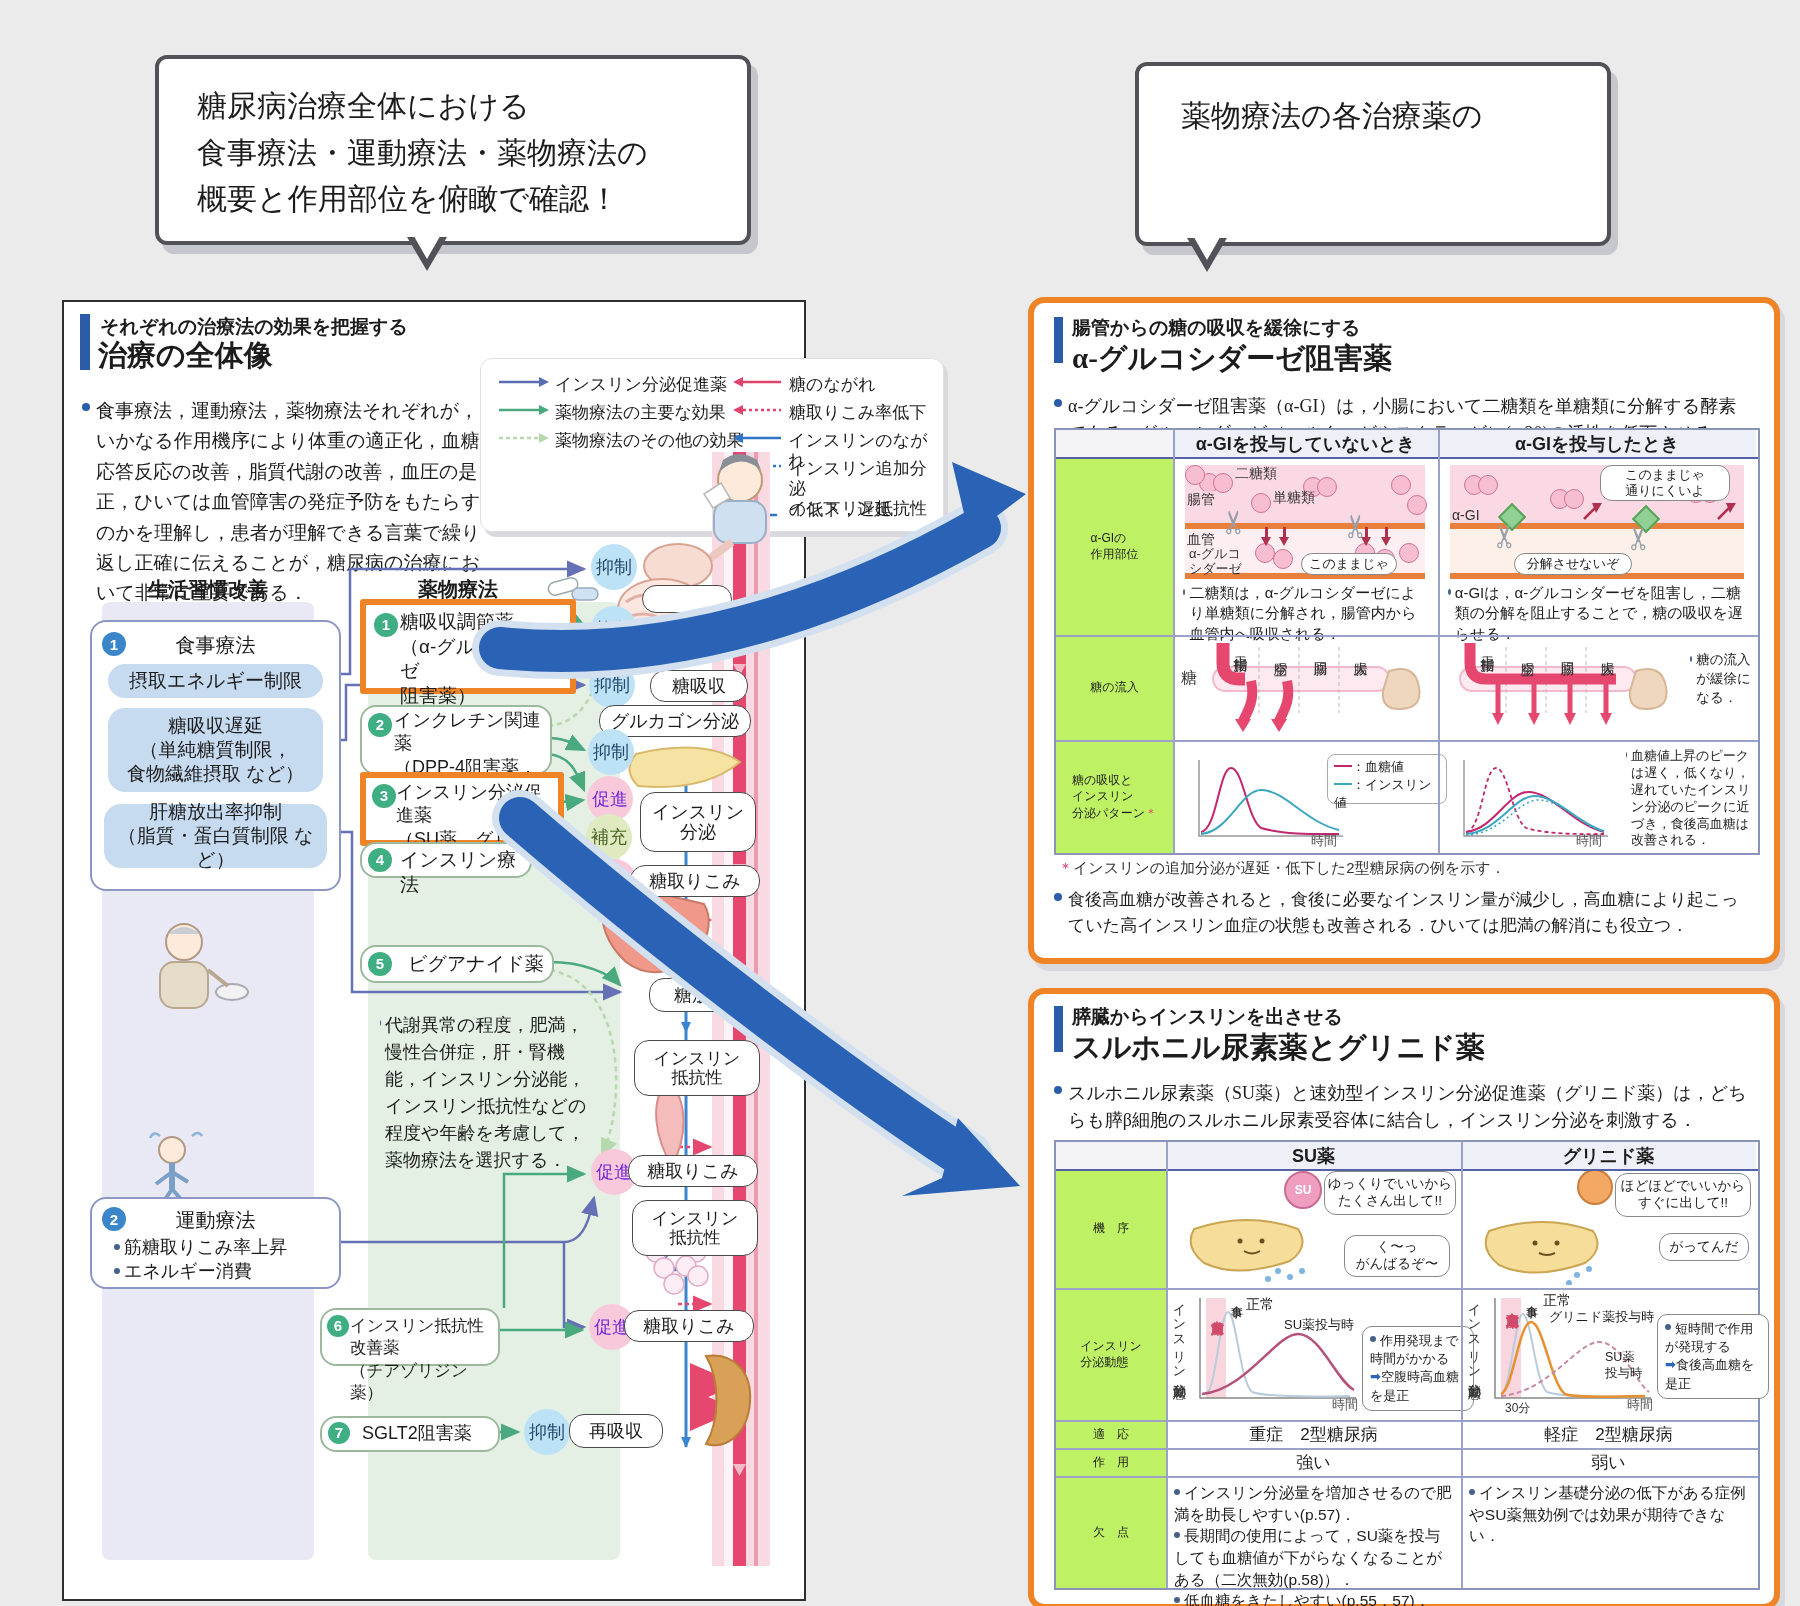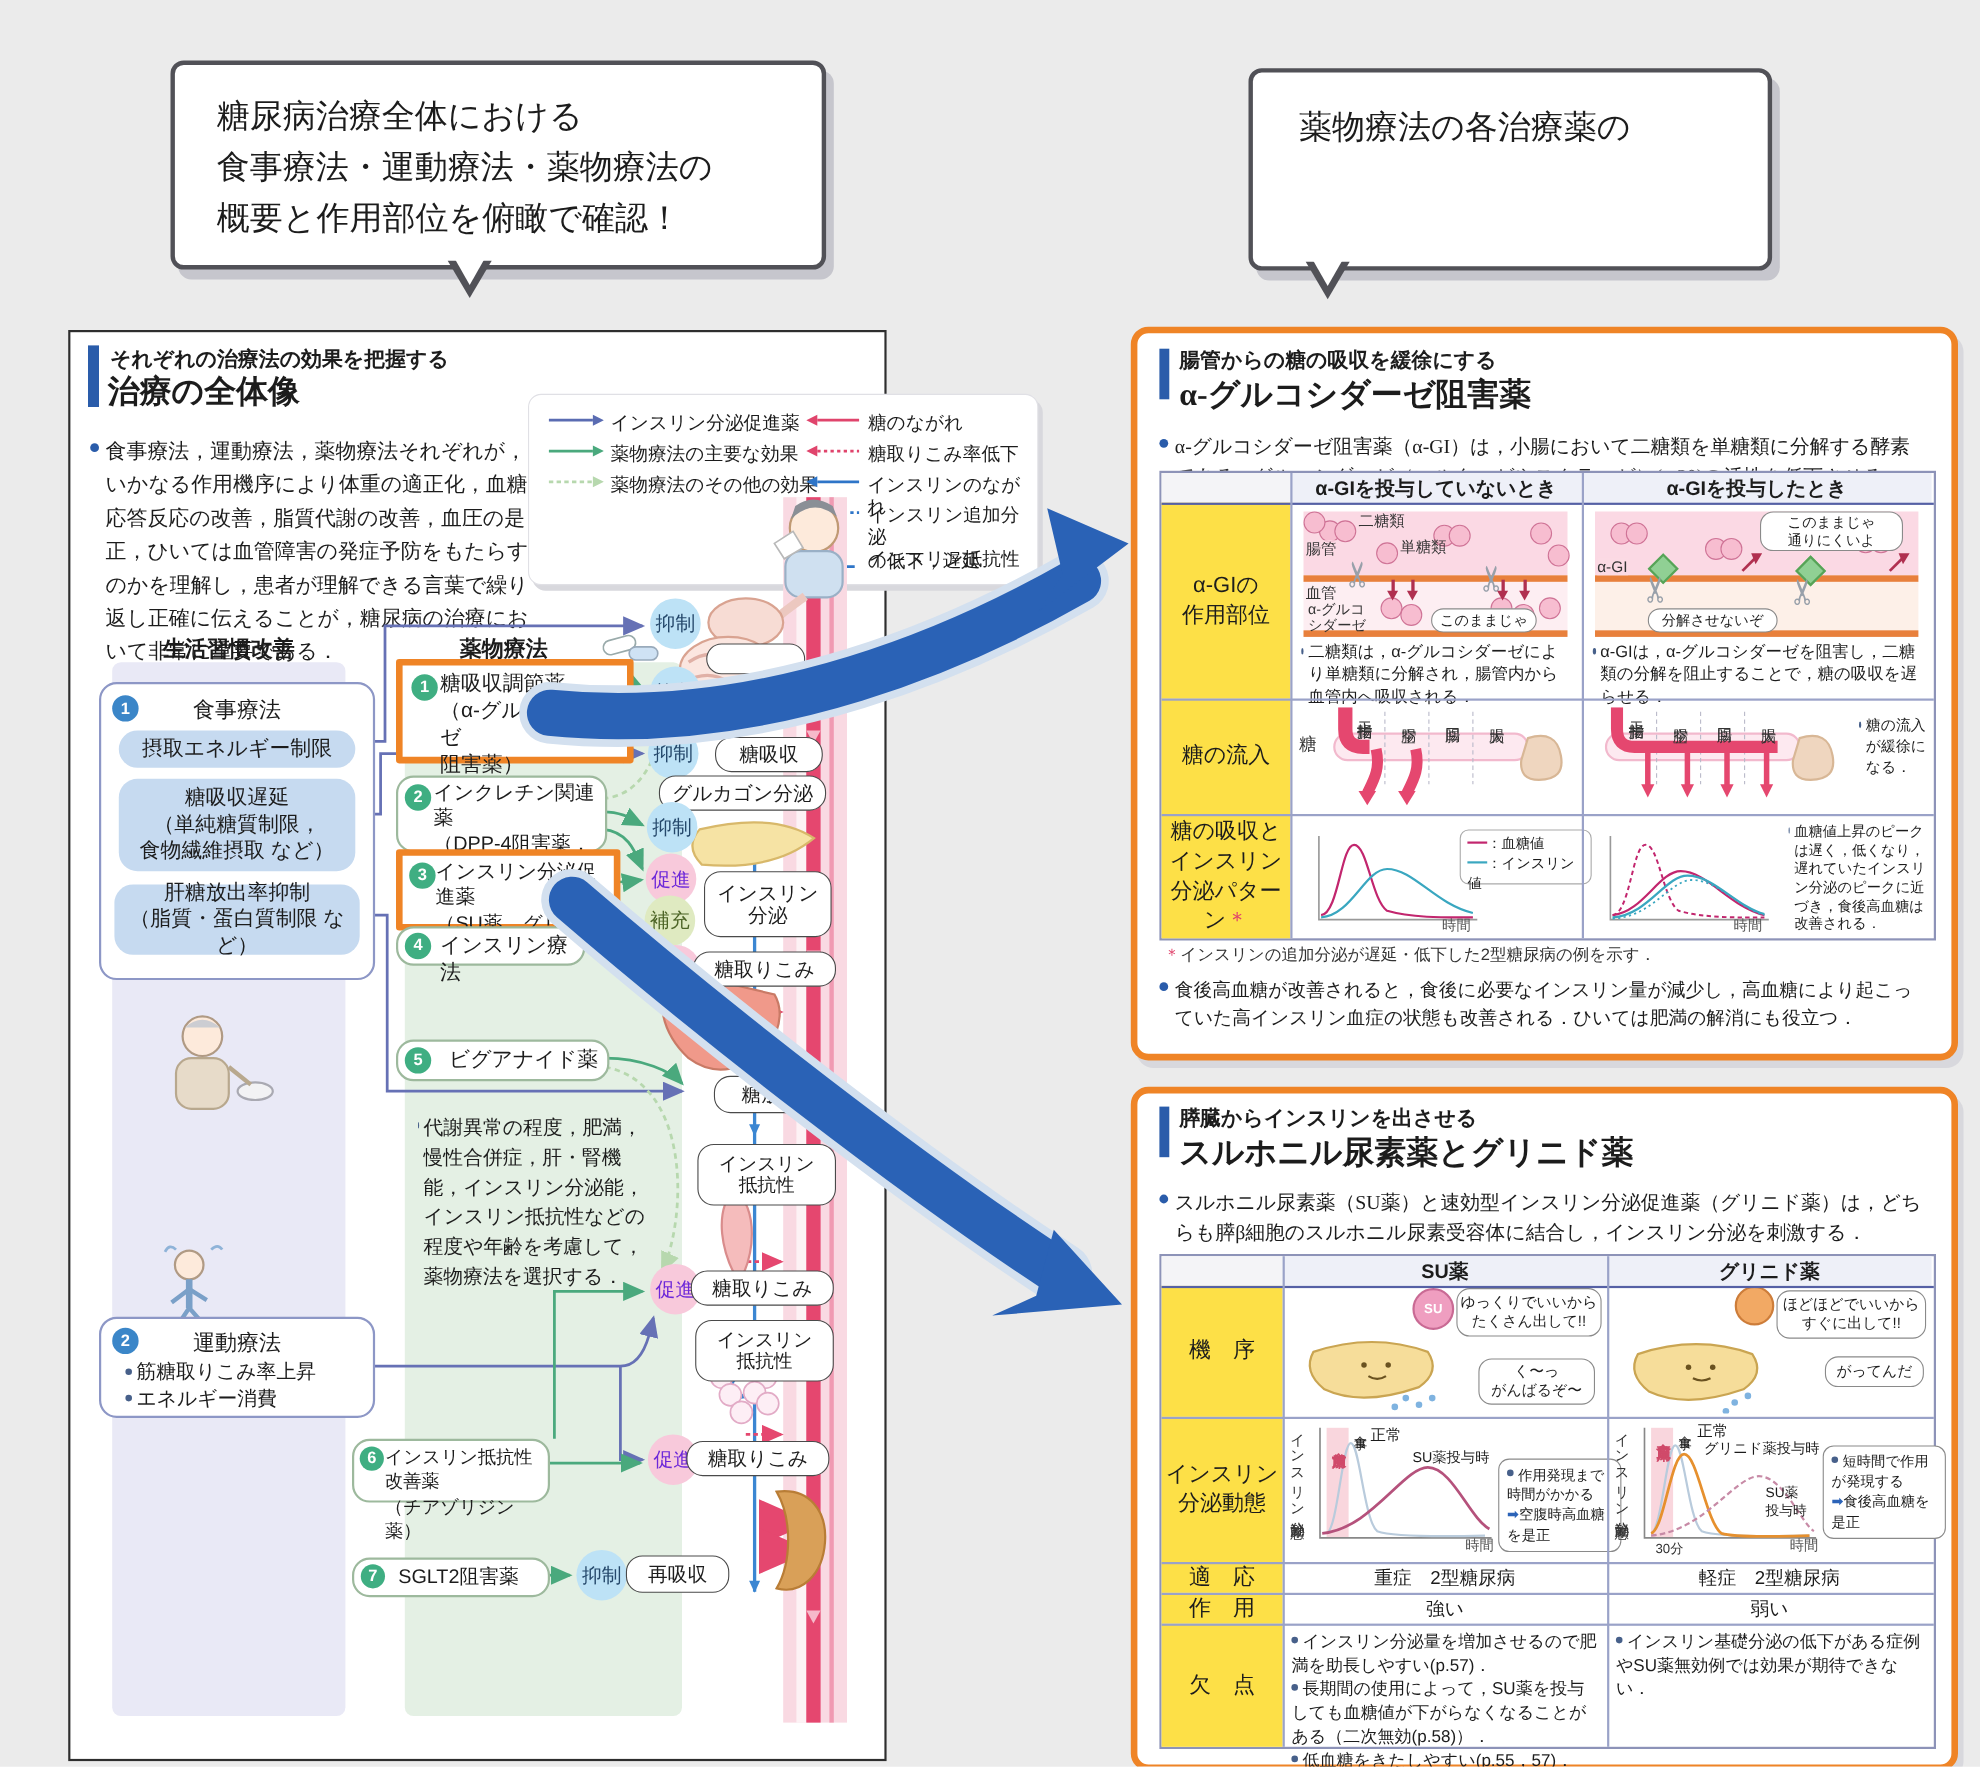--- a/index.html
+++ b/index.html
@@ -26,22 +26,22 @@
   .hl{border:6px solid #ef8426;border-radius:3px;background:#fff;font-size:19px;line-height:1.3}
   .fcirc{width:46px;height:46px;border-radius:50%;display:flex;align-items:center;justify-content:center;
     font-size:18px}
   .fc-sup{background:#bde2f6;color:#25486b}
   .fc-pro{background:#f8c9db;color:#6d28d9}
   .fc-hj{background:#dfeac1;color:#4c6426}
   .flabel{background:#fff;border:1.6px solid #4a4a4a;border-radius:15px;display:flex;align-items:center;
     justify-content:center;text-align:center;font-size:18px;line-height:1.12}
   .tb{position:absolute;border:2px solid #8d93b8;background:#fff}
   .th{background:#eef0f8;font-weight:bold;font-size:18px;display:flex;align-items:center;justify-content:center}
-  .tlab{background:#fde047;display:flex;align-items:center;justify-content:center;text-align:center;
-    font-size:20px;line-height:1.35}
+  .tlab{background:#bef264;display:flex;align-items:center;justify-content:center;
+    font-size:12px;line-height:1.35}
   .gline{position:absolute;background:#9aa2c8}
   .dline{position:absolute;background:#5560a5}
   .sbubble{background:#fff;border:1.6px solid #8a8a8a;border-radius:12px;display:flex;align-items:center;
     justify-content:center;text-align:center;line-height:1.25}
   .notebox{background:#fff;border:1.6px solid #8a8a8a;border-radius:10px;padding:5px 7px;line-height:1.4}
   .dot{display:inline-block;width:8px;height:8px;border-radius:50%;background:#2a5caa;margin-right:6px;flex:none;margin-top:7px}
   .ldot{display:inline-block;width:6px;height:6px;border-radius:50%;background:#47608a;margin-right:4px;vertical-align:3px}
   .vtext{writing-mode:vertical-rl;text-orientation:upright;letter-spacing:1px}
   .sugarc{position:absolute;width:18px;height:18px;border-radius:50%;background:#f7bdd0;border:1.5px solid #cf7396}
   .scissors{position:absolute;font-size:32px;color:#98a0aa;transform:rotate(270deg)}
@@ -448,21 +448,21 @@
             <line x1="4" y1="20" x2="16" y2="8" stroke="#b03050" stroke-width="2.5"></line>
             <polygon points="12,4 22,4 16,14" fill="#b03050"></polygon>
           </svg>
         <svg class="abs" style="left:264px;top:34px" width="24" height="24">
             <line x1="4" y1="20" x2="16" y2="8" stroke="#b03050" stroke-width="2.5"></line>
             <polygon points="12,4 22,4 16,14" fill="#b03050"></polygon>
           </svg>
         <div class="illbl" style="left:2px;top:42px;background:rgba(251,217,228,.8)">α-GI</div>
         <div class="abs sbubble pl" style="left:150px;top:0;width:128px;height:34px;font-size:13px">このままじゃ
 通りにくいよ</div>
-        <div class="abs sbubble" style="left:48px;top:88px;width:116px;height:20px;font-size:13px">分解させないぞ</div>
+        <div class="abs sbubble" style="left:64px;top:88px;width:116px;height:20px;font-size:13px">分解させないぞ</div>
       </div>
       <div class="capt" style="left:392px;top:153px;width:300px">
         <span class="ldot" style="margin-top:6px"></span>
           <span style="font-size:15px;line-height:1.35">α-GIは，α-グルコシダーゼを阻害し，二糖類の分解を阻止することで，糖の吸収を遅らせる．</span>
       </div>
 
       <div class="abs" style="left:125px;top:213px;width:250px;height:90px">
         <div class="illbl" style="left:0;top:26px;font-size:16px">糖</div>
         <svg class="abs" style="left:18px;top:0" width="230" height="90">
           <rect x="14" y="24" width="176" height="24" rx="12" fill="#fde9f0" stroke="#f2b9cd" stroke-width="2"></rect>

